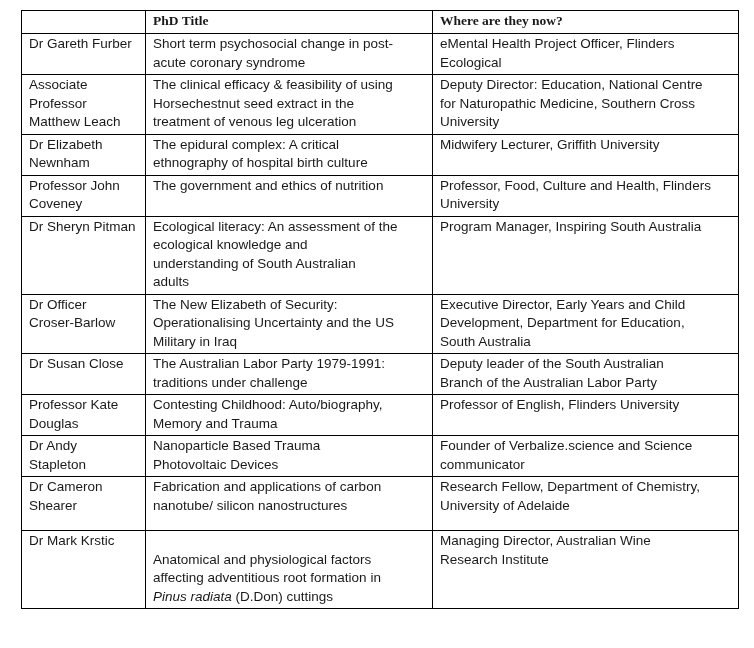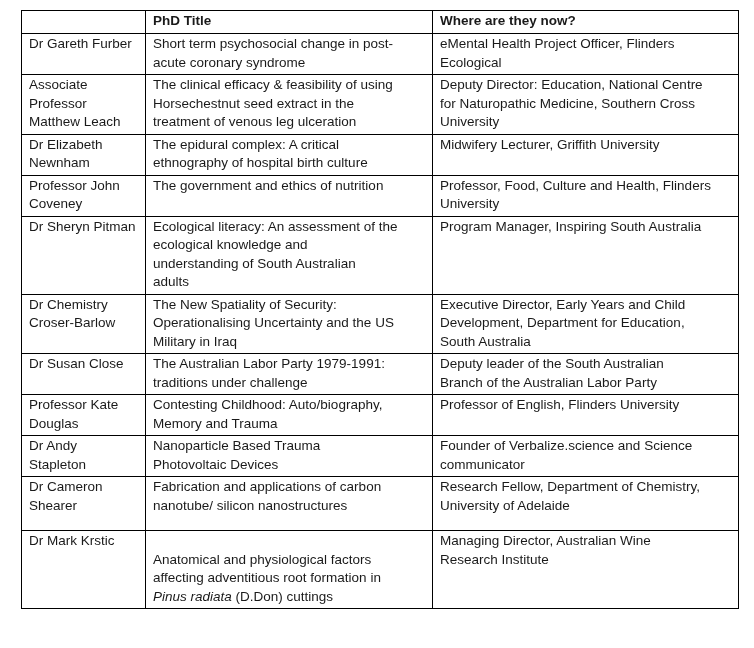--- a/index.html
+++ b/index.html
@@ -37,20 +37,21 @@
     padding: 1px 7px 2px 7px;
     font-size: 13.5px;
     line-height: 18.5px;
     color: #1a1a1a;
     white-space: pre-line;
     overflow: hidden;
   }
   table.phd-table th {
     font-weight: bold;
     height: 19px;
+    font-family: Liberation Serif, serif;
   }
   tr.row-spacer td {
     padding-bottom: 15px;
   }
   .species-italic {
     font-style: italic;
   }
 </style>
 </head>
 <body>
@@ -104,23 +105,23 @@
       </tr>
       <tr>
         <td>Dr Sheryn Pitman</td>
         <td>Ecological literacy: An assessment of the
 ecological knowledge and
 understanding of South Australian
 adults</td>
         <td>Program Manager, Inspiring South Australia</td>
       </tr>
       <tr>
-        <td>Dr Chemistry
+        <td>Dr Officer
 Croser-Barlow</td>
-        <td>The New Spatiality of Security:
+        <td>The New Elizabeth of Security:
 Operationalising Uncertainty and the US
 Military in Iraq</td>
         <td>Executive Director, Early Years and Child
 Development, Department for Education,
 South Australia</td>
       </tr>
       <tr>
         <td>Dr Susan Close</td>
         <td>The Australian Labor Party 1979-1991:
 traditions under challenge</td>

